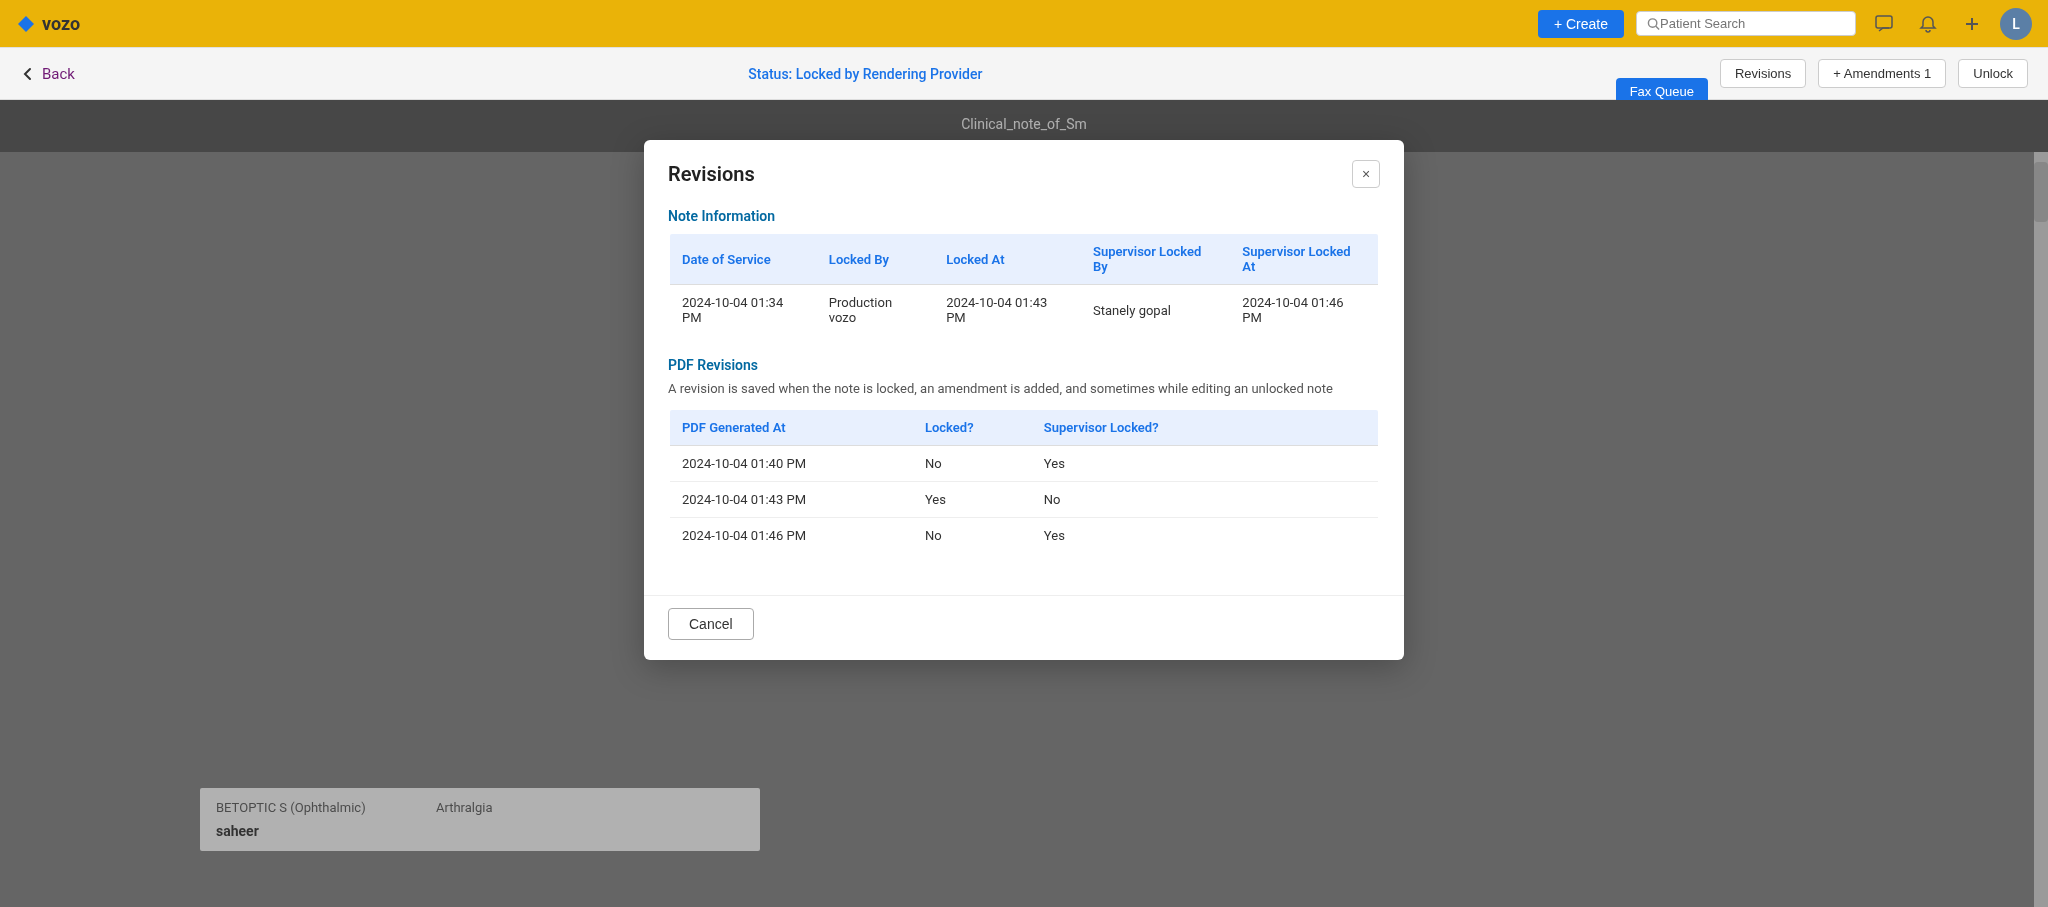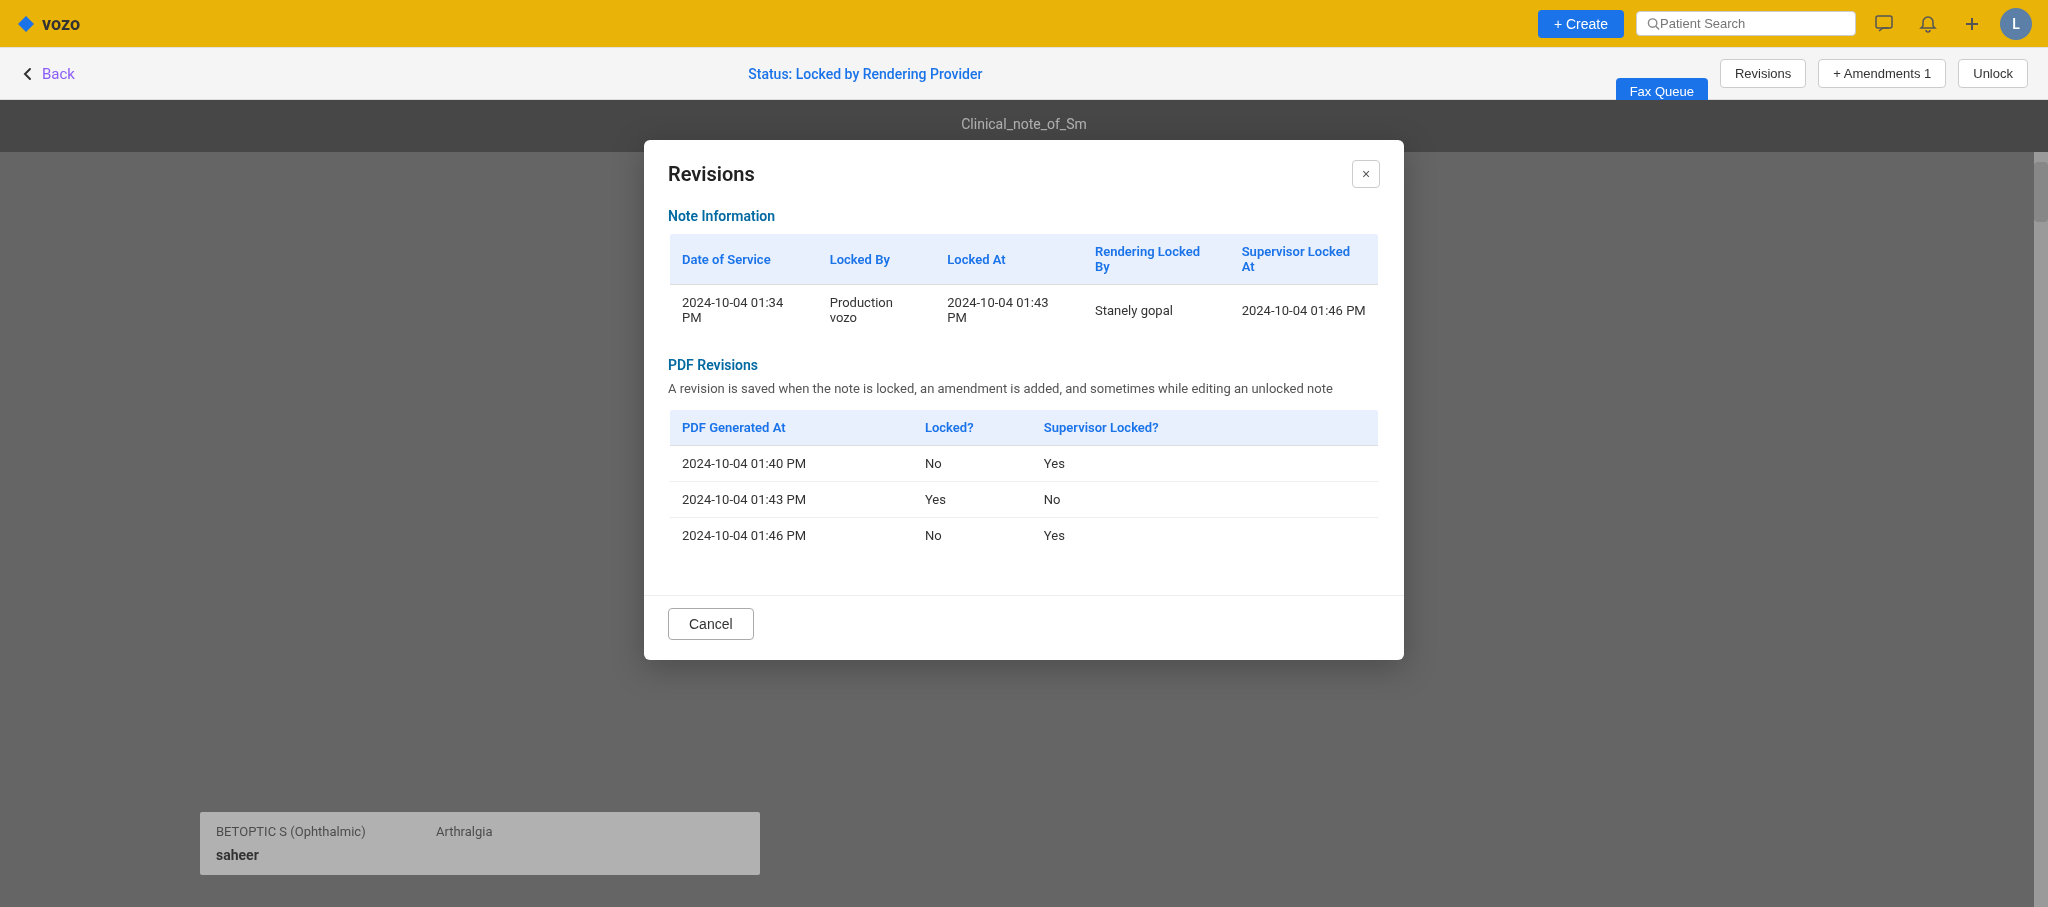--- a/index.html
+++ b/index.html
@@ -93,21 +93,21 @@
       align-items: center;
       padding: 0 20px;
       gap: 12px;
       border-bottom: 1px solid #ddd;
     }
     .back-link {
       display: flex;
       align-items: center;
       gap: 6px;
       font-size: 15px;
-      color: #8b5cf6;
+      color: #701a75;
       cursor: pointer;
     }
     .sub-header-spacer { flex: 1; }
     .status-text {
       color: #1a73e8;
       font-size: 14px;
       font-weight: 500;
       margin-left: 40px;
     }
     .fax-queue-btn {
@@ -163,21 +163,21 @@
       font-size: 18px;
       cursor: pointer;
     }
     .doc-body {
       background: #666;
       height: calc(100% - 52px);
       position: relative;
     }
     .doc-content-bottom {
       position: absolute;
-      bottom: 32px;
+      bottom: 56px;
       left: 200px;
       background: #fff;
       width: 560px;
       padding: 12px 16px;
       border-radius: 2px;
     }
     .doc-row {
       display: flex;
       gap: 20px;
       margin-bottom: 4px;
@@ -473,21 +473,21 @@
 
       <div class="modal-body">
 
         <div class="section-title">Note Information</div>
         <table class="info-table">
           <thead>
             <tr>
               <th>Date of Service</th>
               <th>Locked By</th>
               <th>Locked At</th>
-              <th>Rendering Locked By</th>
+              <th>Supervisor Locked By</th>
               <th>Supervisor Locked At</th>
             </tr>
           </thead>
           <tbody id="note-table-body">
           <tr>
                 <td>2024-10-04 01:34 PM</td>
                 <td>Production vozo</td>
                 <td>2024-10-04 01:43 PM</td>
                 <td>Stanely gopal</td>
                 <td>2024-10-04 01:46 PM</td>

